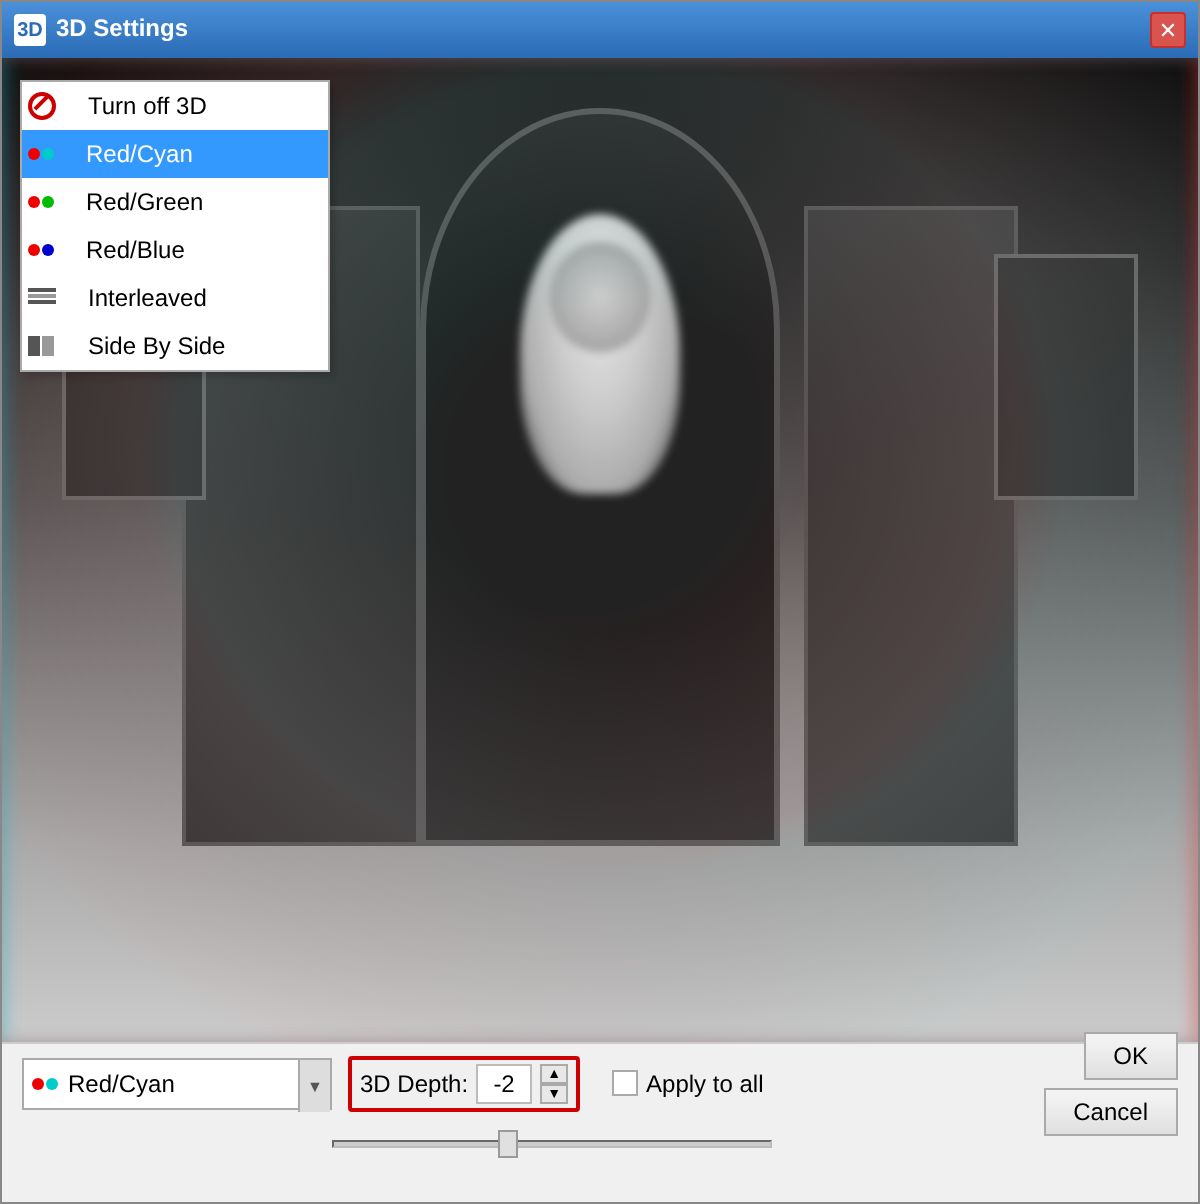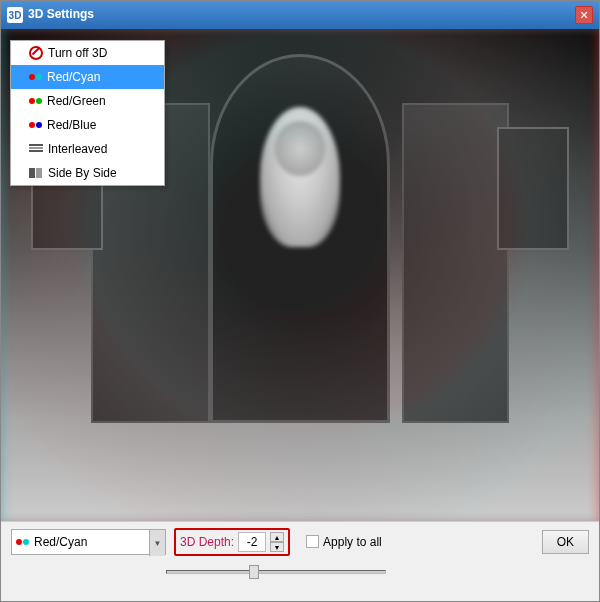--- a/index.html
+++ b/index.html
@@ -272,21 +272,21 @@
       display: flex;
       align-items: center;
       border: 2px solid #cc0000;
       border-radius: 2px;
       padding: 2px 4px;
       gap: 4px;
     }
 
     .depth-label {
       font-size: 12px;
-      color: #be185d;
+      color: #000000;
       white-space: nowrap;
     }
 
     .depth-value {
       width: 28px;
       height: 20px;
       border: 1px solid #bbb;
       text-align: center;
       font-size: 12px;
       background: white;
@@ -386,22 +386,22 @@
       background: white;
       border: 1px solid #aaa;
       z-index: 100;
       box-shadow: 2px 2px 4px rgba(0,0,0,0.2);
     }
 
     .popup-item {
       height: 24px;
       display: flex;
       align-items: center;
-      padding: 0 18px;
-      gap: 5px;
+      padding: 0 3px;
+      gap: 16px;
       cursor: pointer;
       font-size: 12px;
     }
 
     .popup-item.selected {
       background: #3399ff;
       color: white;
     }
 
     .popup-item.selected .dot-red,
@@ -495,20 +495,21 @@
         </div>
       </div>
 
       <div class="apply-group">
         <div class="checkbox"></div>
         <span class="apply-label">Apply to all</span>
       </div>
 
       <div class="btn-row">
         <button class="btn-ok">OK</button>
+        <button class="btn-cancel">Cancel</button>
       </div>
     </div>
 
     <div class="slider-row">
       <div class="slider-track">
         <div class="slider-thumb"></div>
       </div>
     </div>
 
     <div class="dropdown-popup">

